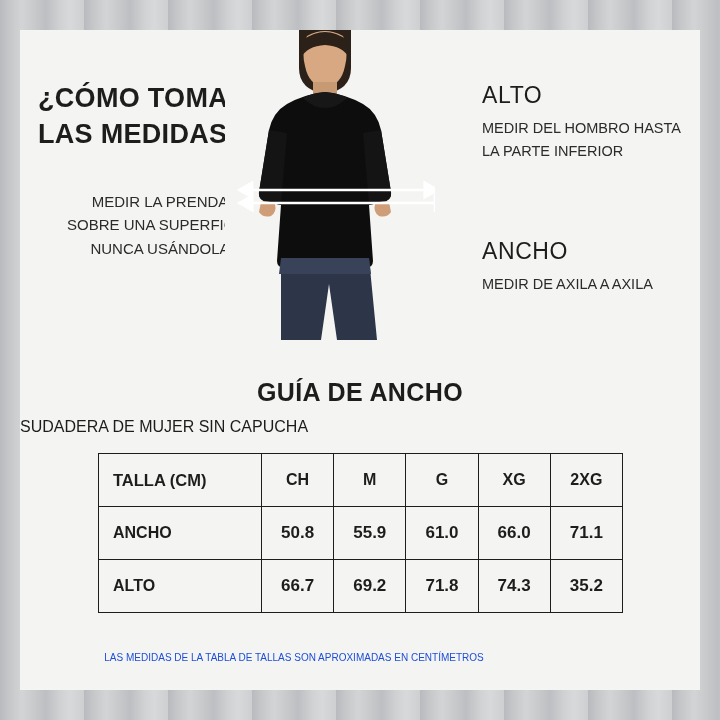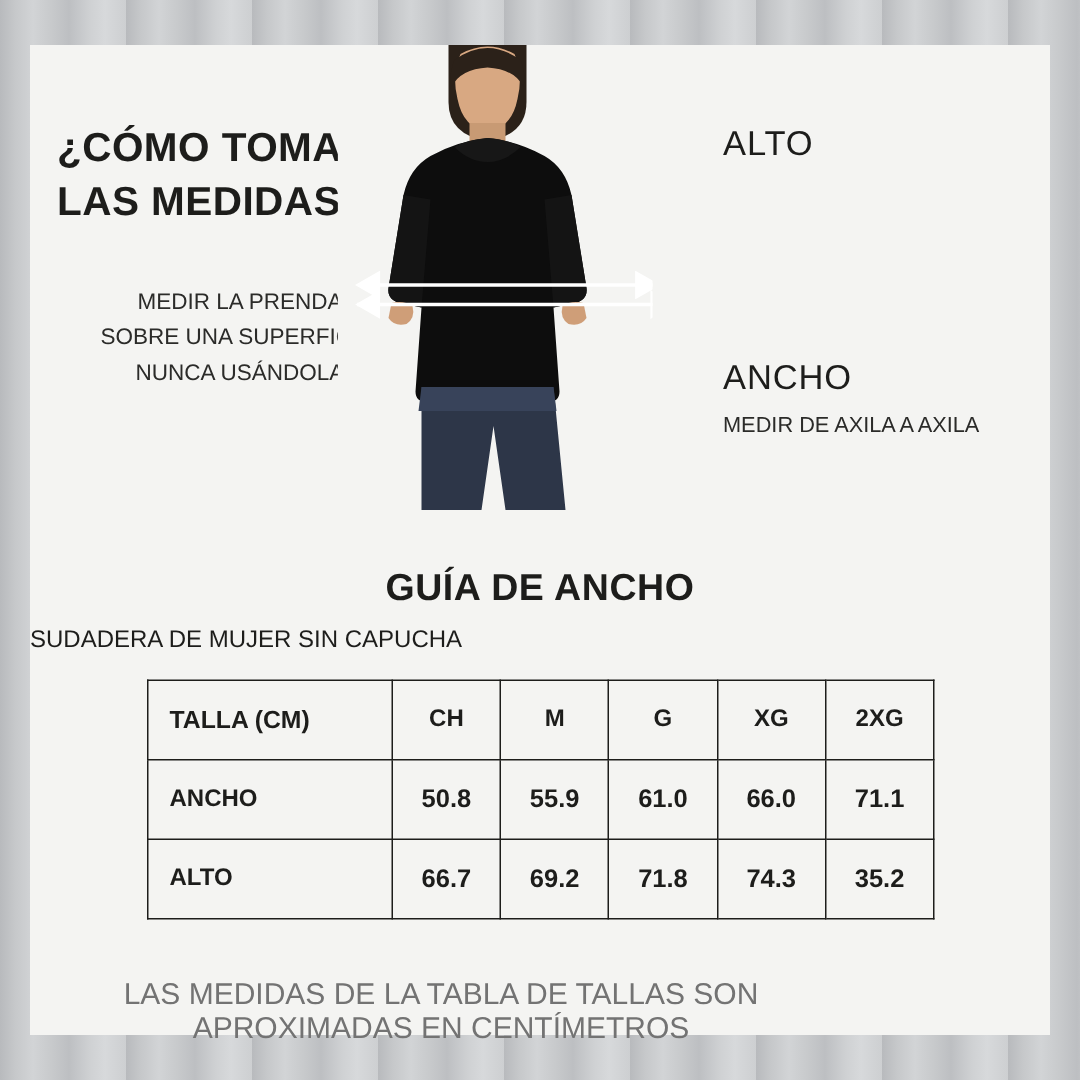--- a/index.html
+++ b/index.html
@@ -160,22 +160,22 @@
   table.sizes td.val {
     font-weight: 700;
     font-size: 17px;
   }
   .note {
     position: absolute;
     left: 0;
     top: 622px;
     width: 548px;
     text-align: center;
-    font-size: 20px;
-    color: #737373;
+    font-size: 10px;
+    color: #1d4ed8;
   }
 
   
   .brand {
     position: absolute;
     left: 0;
     top: 668px;
     width: 720px;
     text-align: center;
     font-size: 26px;
@@ -238,20 +238,21 @@
         <line x1="118" y1="68" x2="118" y2="278" stroke="#ffffff" stroke-width="2.4" marker-start="url(#ah2)" marker-end="url(#ah)" transform="rotate(90 118 173)"></line>
 
         <line x1="22" y1="160" x2="222" y2="160" stroke="#ffffff" stroke-width="2.4" marker-start="url(#ah2)" marker-end="url(#ah)" transform="translate(-8,0) scale(1,1)"></line>
 
         <line x1="100" y1="70" x2="136" y2="70" stroke="#ffffff" stroke-width="0"></line>
       </svg>
     </div>
 
     <div class="right-block" id="alto-block">
       <div class="right-title">ALTO</div>
+      <div class="right-desc">MEDIR DEL HOMBRO HASTA LA PARTE INFERIOR</div>
     </div>
 
     <div class="right-block" id="ancho-block">
       <div class="right-title">ANCHO</div>
       <div class="right-desc">MEDIR DE AXILA A AXILA</div>
     </div>
   </div>
 
   <div class="guide-title">GUÍA DE ANCHO</div>
   <div class="guide-sub">SUDADERA DE MUJER SIN CAPUCHA</div>

